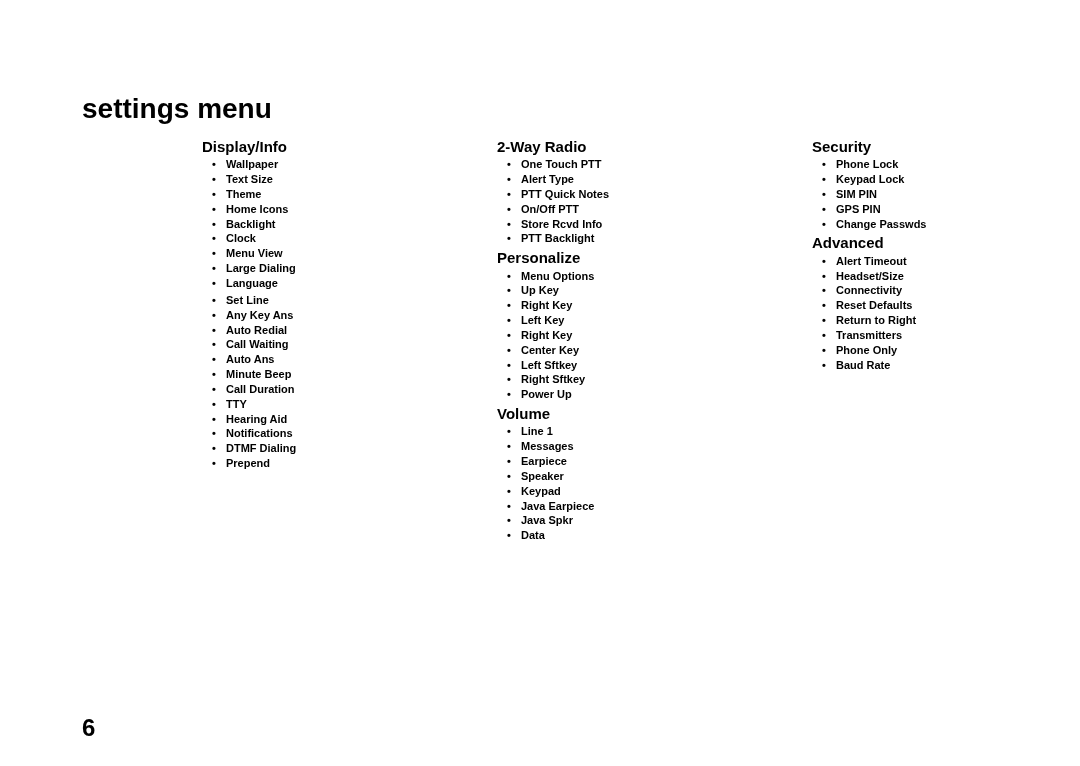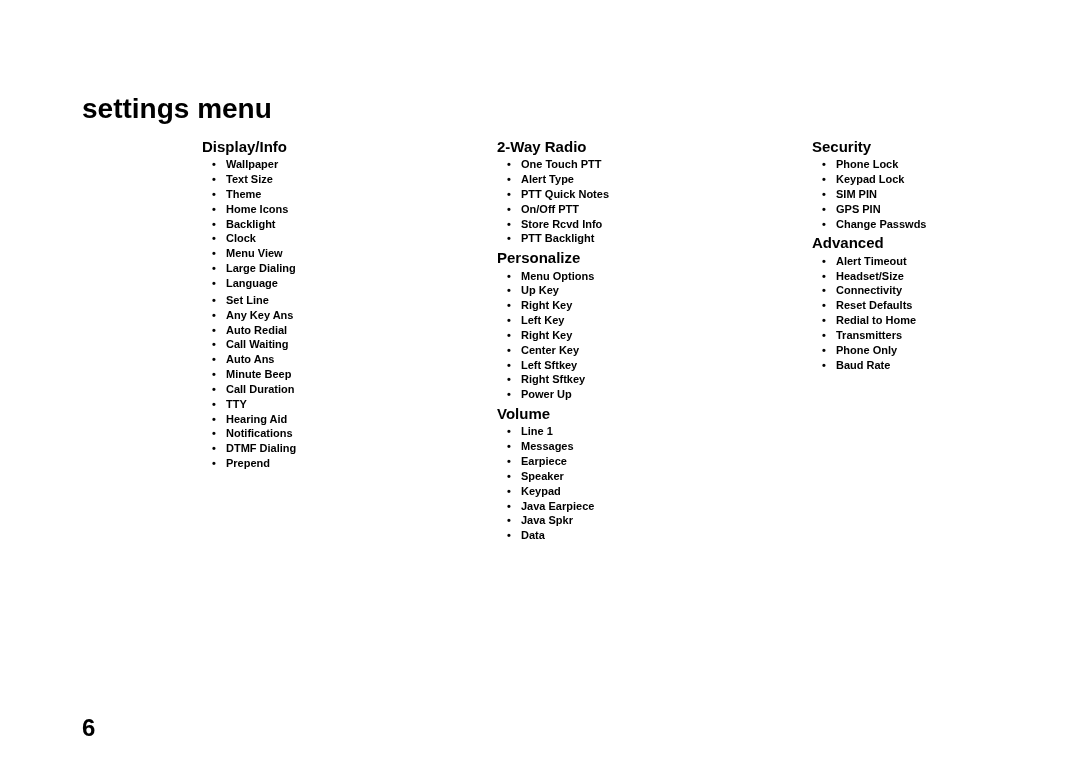--- a/index.html
+++ b/index.html
@@ -165,21 +165,21 @@
             <li>Change Passwds</li>
           </ul>
         </div>
         <div class="section">
           <div class="section-heading">Advanced</div>
           <ul class="section-items">
             <li>Alert Timeout</li>
             <li>Headset/Size</li>
             <li>Connectivity</li>
             <li>Reset Defaults</li>
-            <li>Redial to Home</li>
+            <li>Return to Right</li>
             <li>Transmitters</li>
             <li>Phone Only</li>
             <li>Baud Rate</li>
           </ul>
         </div>
       </div>
     </div>
   <div class="page-number">6</div>
 </div>
 

